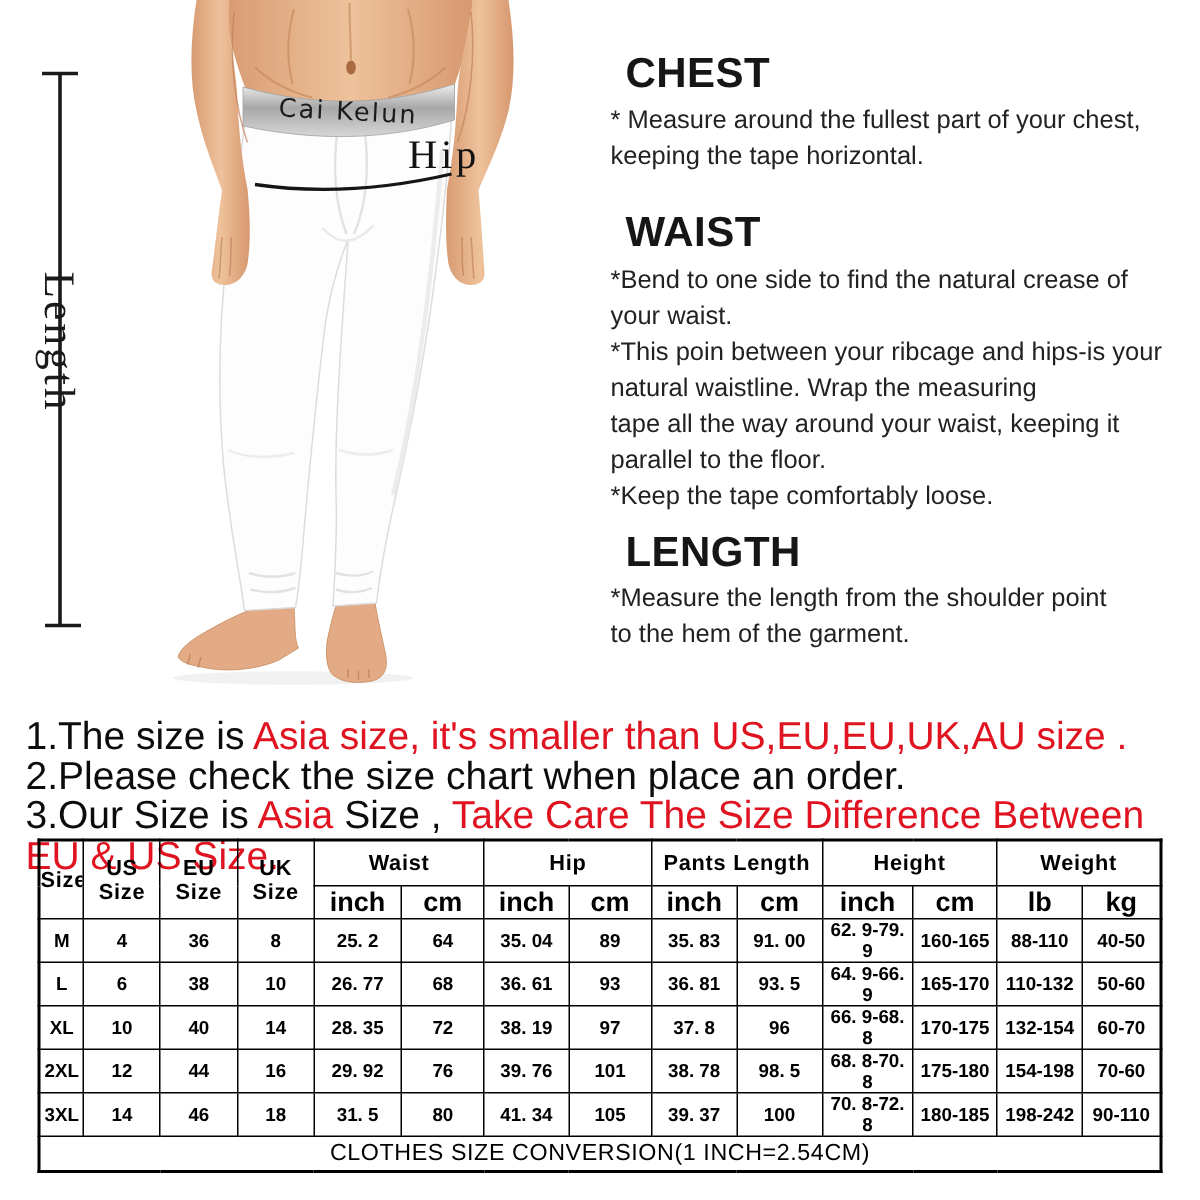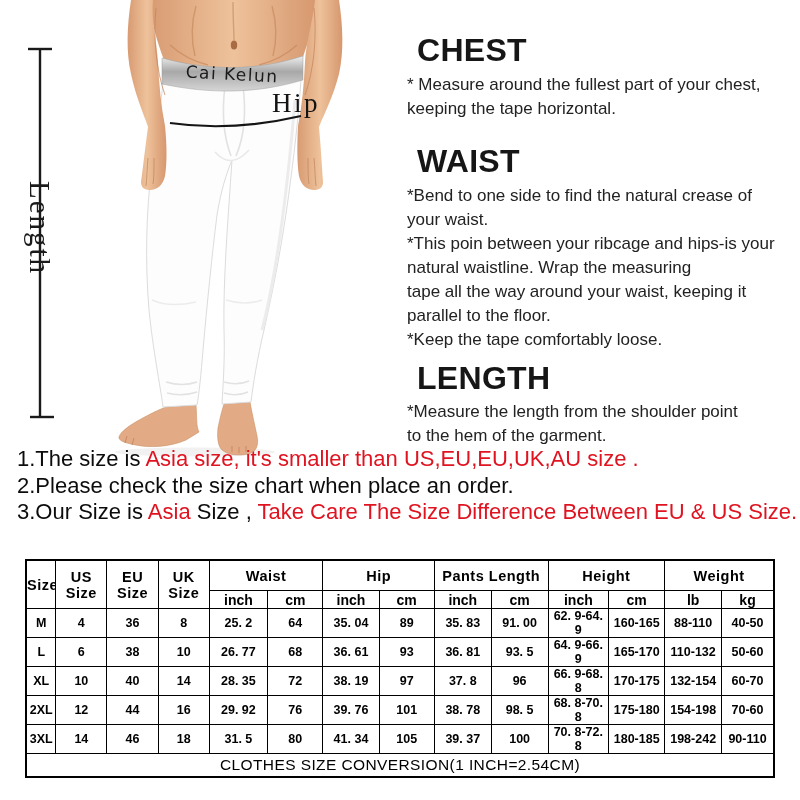--- a/index.html
+++ b/index.html
@@ -3,36 +3,36 @@
 <meta charset="utf-8">
 <style>
   html,body{margin:0;padding:0;}
   body{width:800px;height:800px;background:#ffffff;position:relative;overflow:hidden;
        font-family:"Liberation Sans",sans-serif;color:#1a1a1a;}
   .figure{position:absolute;left:0;top:0;width:800px;height:460px;}
   .len-svg{position:absolute;left:0;top:0;}
   .photo-svg{position:absolute;left:115px;top:0;}
   
   .guide{position:absolute;left:407px;top:33px;width:392px;}
-  .guide h2{font-size:32px;font-weight:bold;letter-spacing:.3px;color:#161616;
+  .guide h2{font-size:28px;font-weight:bold;letter-spacing:.3px;color:#161616;
             margin:0 0 4px 10px;line-height:1.12;}
   .guide .body{font-size:17px;line-height:24px;color:#222;margin:0;white-space:pre-line;}
   .sec-waist{margin-top:23px;}
   .sec-length{margin-top:9px;}
   
-  .notes{position:absolute;left:17px;top:446px;font-size:22px;line-height:26.5px;color:#0c0c0c;}
+  .notes{position:absolute;left:17px;top:477px;font-size:26px;line-height:26.5px;color:#0c0c0c;}
   .red{color:#e01320;}
   
   .size-table{position:absolute;left:25px;top:559px;width:750px;border-collapse:collapse;
               border:2px solid #000;font-family:Liberation Sans, sans-serif;color:#000;
               table-layout:fixed;}
   .size-table th,.size-table td{border:1px solid #000;text-align:center;vertical-align:middle;
               padding:0;font-weight:bold;overflow:hidden;}
   tr.group th{height:29px;font-size:14.5px;letter-spacing:.5px;}
-  tr.sub th{height:17px;font-size:14px;}
+  tr.sub th{height:17px;font-size:18px;}
   tr.data td{height:17.5px;font-size:12.5px;}
   tr.caption td{height:22px;font-size:15.5px;font-weight:normal;letter-spacing:.4px;margin-top:28px;}
 </style>
 </head>
 <body>
 
 <div class="figure">
 
   <svg class="len-svg" width="70" height="460" viewBox="0 0 70 460">
     <g stroke="#1a1a1a" stroke-width="2.4">
@@ -188,21 +188,21 @@
     <td>M</td>
     <td>4</td>
     <td>36</td>
     <td>8</td>
     <td>25. 2</td>
     <td>64</td>
     <td>35. 04</td>
     <td>89</td>
     <td>35. 83</td>
     <td>91. 00</td>
-    <td>62. 9-64. 9</td>
+    <td>62. 9-79. 9</td>
     <td>160-165</td>
     <td>88-110</td>
     <td>40-50</td>
   </tr>
   <tr class="data">
     <td>L</td>
     <td>6</td>
     <td>38</td>
     <td>10</td>
     <td>26. 77</td>

